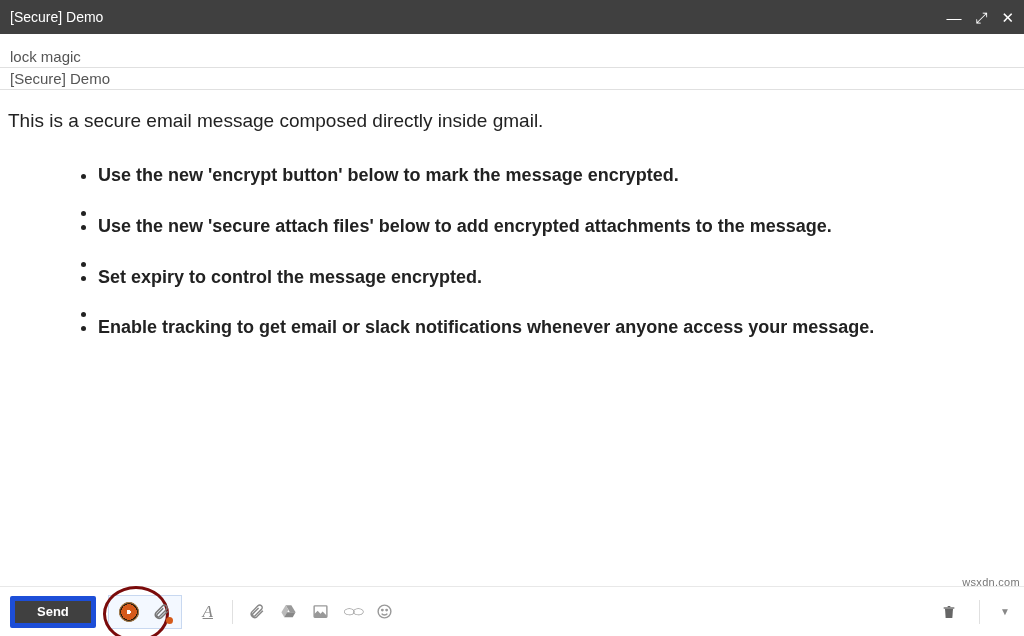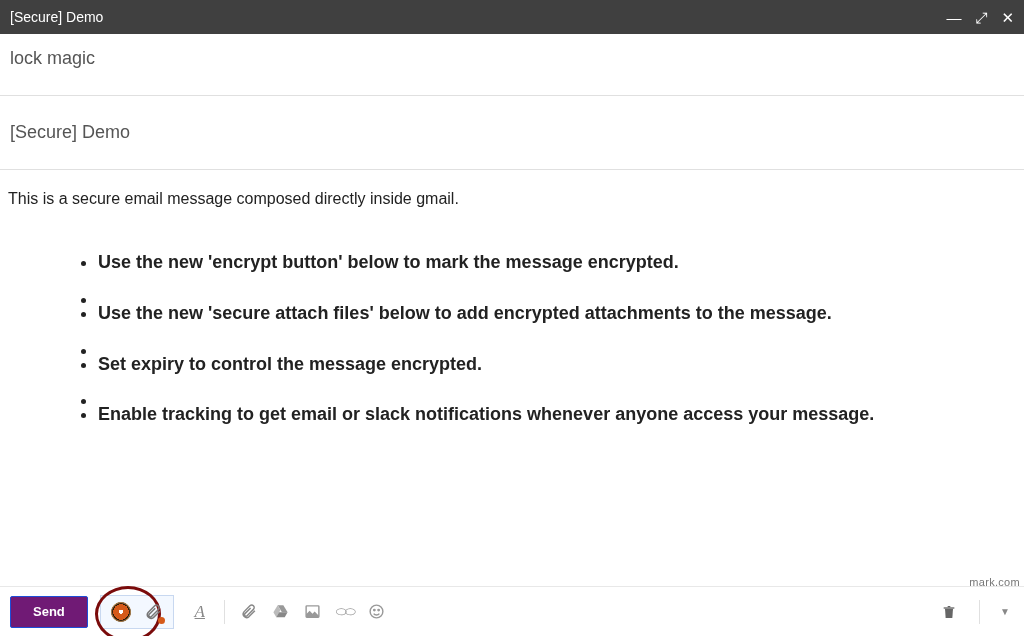--- a/index.html
+++ b/index.html
@@ -22,33 +22,33 @@
     padding: 0 10px;
     font-size: 14px;
     display: flex;
     justify-content: space-between;
     align-items: center;
   }
   .titlebar .win-controls { display: flex; gap: 14px; align-items: center; }
   .titlebar .win-controls span { cursor: pointer; font-size: 15px; line-height: 1; }
   .field {
     border-bottom: 1px solid #e0e0e0;
-    padding: 26px 10px;
-    font-size: 18px;
+    padding: 2px 10px;
+    font-size: 15px;
     color: #555;
   }
   .field.to { padding-top: 14px; }
   .body-area {
     padding: 20px 8px 8px 8px;
     font-size: 18px;
     color: #222;
     height: 500px;
     overflow: auto;
   }
-  .body-area .intro { font-family: Arial, sans-serif; font-size: 16px; margin-bottom: 40px; }
+  .body-area .intro { font-family: Arial, sans-serif; font-size: 19px; margin-bottom: 29px; }
   .body-area ul {
     list-style: disc;
     padding-left: 90px;
     margin: 0;
     font-family: Liberation Sans, sans-serif;
     font-size: 18px;
     font-weight: bold;
   }
   .body-area ul li { margin: 8px 0; line-height: 1.6; }
   .body-area ul li.blank { list-style: disc; height: 6px; margin: 0; }
@@ -60,23 +60,23 @@
     right: 0;
     height: 50px;
     border-top: 1px solid #e8e8e8;
     background: #fff;
     display: flex;
     align-items: center;
     padding: 0 10px;
     gap: 4px;
   }
   .send-btn {
-    background: #701a75;
+    background: #404040;
     color: #fff;
-    border: 1px solid #1d4ed8;
+    border: 5px solid #1d4ed8;
     padding: 0 22px;
     height: 32px;
     font-weight: bold;
     font-size: 13px;
     cursor: pointer;
     border-radius: 2px;
     margin-right: 8px;
   }
   .encrypt-group {
     position: relative;
@@ -158,21 +158,21 @@
     <li>Use the new 'encrypt button' below to mark the message encrypted.</li>
     <li class="blank"></li>
     <li>Use the new 'secure attach files' below to add encrypted attachments to the message.</li>
     <li class="blank"></li>
     <li>Set expiry to control the message encrypted.</li>
     <li class="blank"></li>
     <li>Enable tracking to get email or slack notifications whenever anyone access your message.</li>
   </ul>
 </div>
 
-<div class="watermark">mark.com</div>
+<div class="watermark">wsxdn.com</div>
 
 <div class="toolbar">
   <button class="send-btn">Send</button>
 
   <div class="encrypt-group">
     <div class="ring"></div>
     <span class="icon-btn">
       <span class="eye-icon"></span>
     </span>
     <span class="icon-btn secure-attach">

